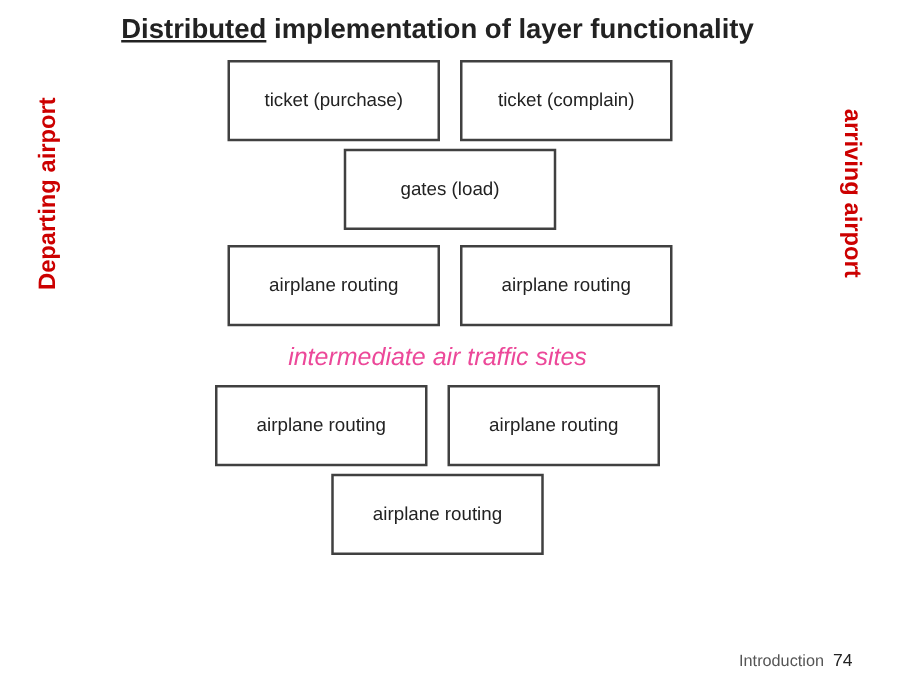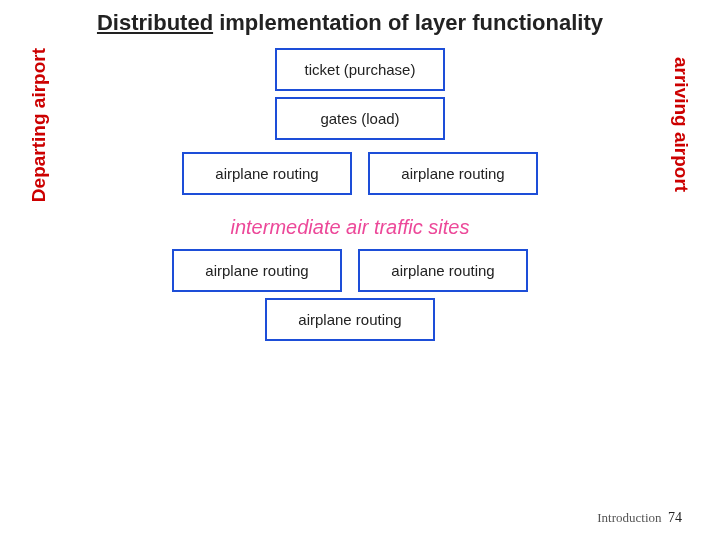--- a/index.html
+++ b/index.html
@@ -64,22 +64,22 @@
     }
 
     .row {
       display: flex;
       flex-direction: row;
       gap: 16px;
       justify-content: center;
     }
 
     .cell {
-      border: 2px solid #1d4ed8;
-      padding: 11px 14px;
+      border: 2px solid #404040;
+      padding: 22px 14px;
       font-size: 15px;
       color: #222;
       background: white;
       min-width: 170px;
       text-align: center;
       font-family: Arial, sans-serif;
     }
 
     .bottom-section {
       margin-top: 14px;
@@ -102,25 +102,25 @@
       margin-bottom: 6px;
     }
 
     .bottom-row2 {
       display: flex;
       justify-content: center;
     }
 
     .footer {
       position: absolute;
-      bottom: 14px;
+      bottom: 4px;
       right: 18px;
       font-size: 13px;
       color: #555;
-      font-family: Liberation Serif, serif;
+      font-family: Liberation Sans, sans-serif;
     }
 
     .footer-page {
       font-size: 14px;
       color: #222;
     }
   </style>
 </head>
 <body>
 
@@ -131,20 +131,21 @@
   </div>
 
   <div class="main-area">
 
     <div class="vertical-label">Departing airport</div>
 
     <div class="grid-area">
 
       <div class="row">
         <div class="cell">ticket (purchase)</div>
+        <div class="cell">ticket (complain)</div>
       </div>
 
 
       <div class="row">
         <div class="cell">gates (load)</div>
       </div>
 
       <div class="row">
       </div>
 

